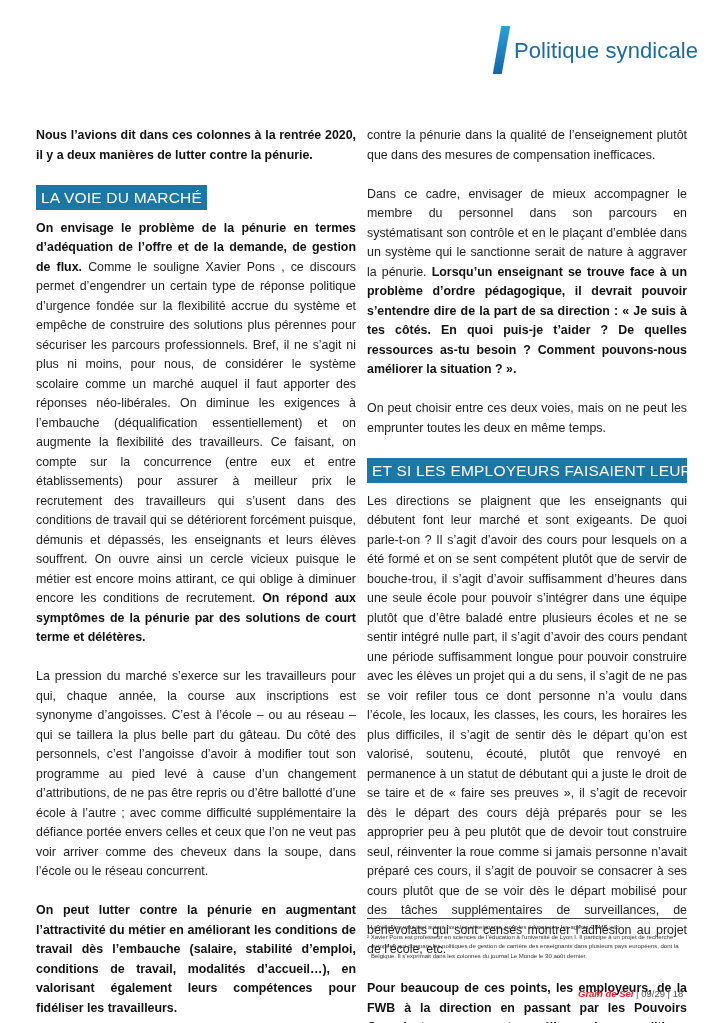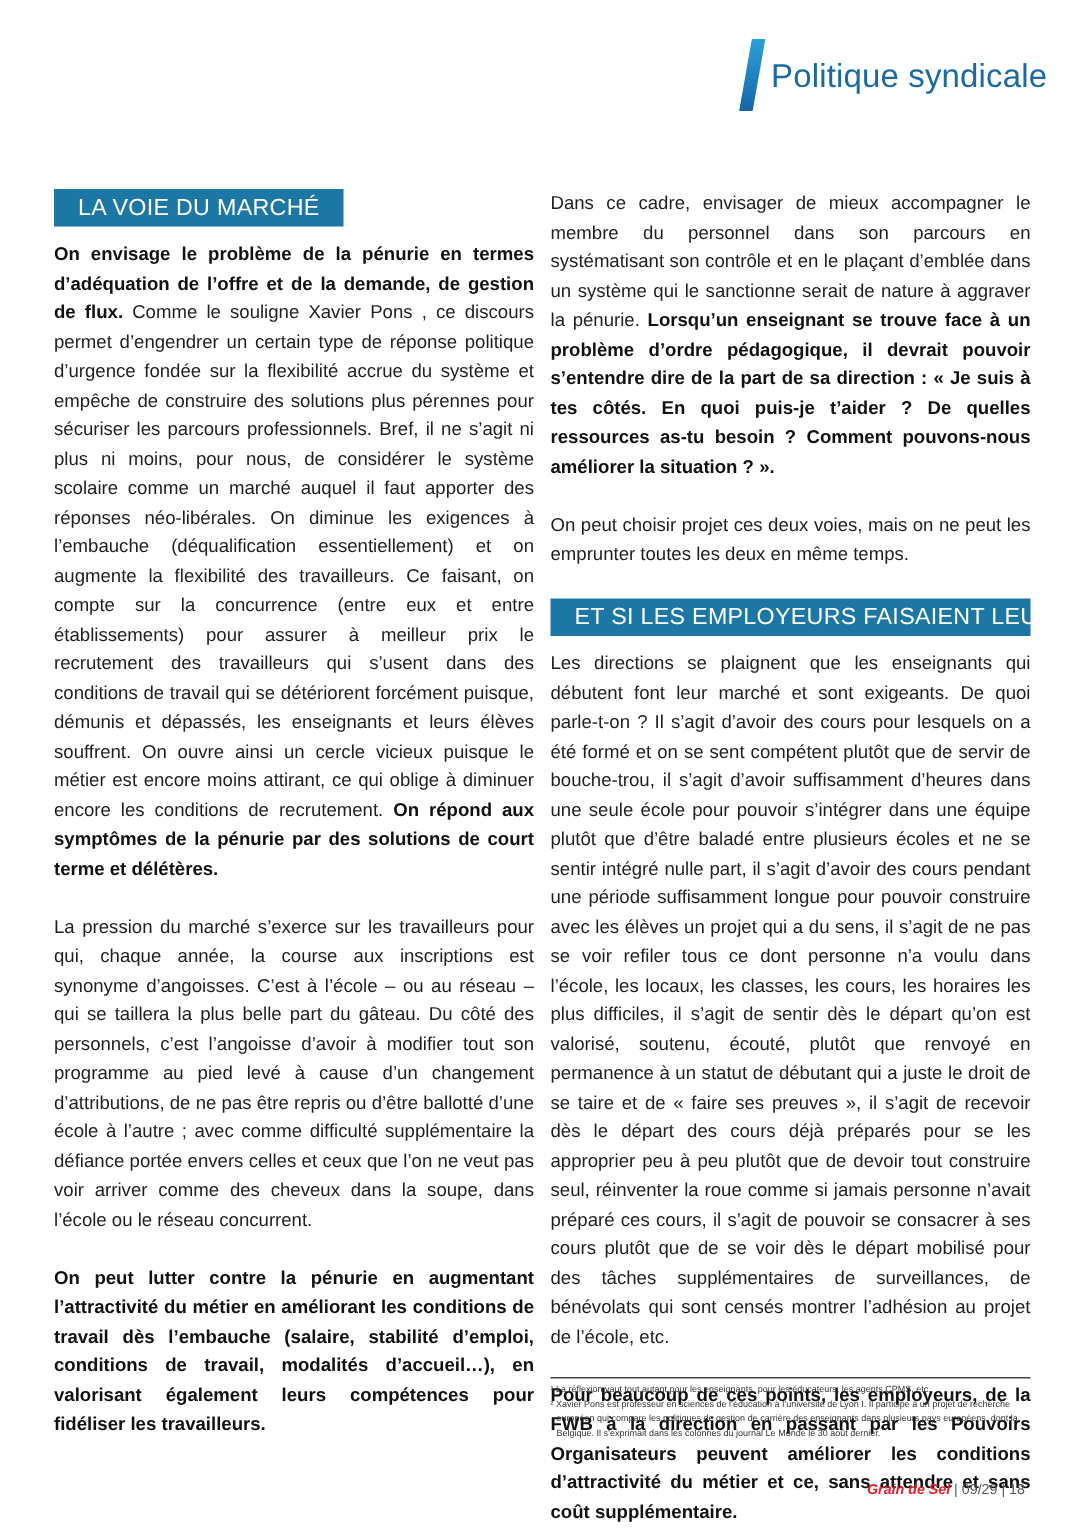--- a/index.html
+++ b/index.html
@@ -20,52 +20,54 @@
   .col { position: absolute; top: 126px; width: 320px; font-size: 12.4px; line-height: 19.5px; }
   .col.left { left: 36px; }
   .col.right { left: 367px; }
 
   p { text-align: justify; margin-bottom: 19.5px; hyphens: manual; }
   p.tight { margin-bottom: 0; }
   b { font-weight: bold; color: #111; }
 
   .section-head {
     display: inline-block; background: #1d77a5; color: #ffffff;
-    font-size: 15.5px; line-height: 25px; padding: 0 16px; margin-bottom: 9px;
+    font-size: 15.5px; line-height: 25px; padding: 0 5px; margin-bottom: 9px;
     text-transform: uppercase; letter-spacing: 0.2px; white-space: nowrap;
   }
   .section-head.wide { display: block; width: 320px; }
 
   .footnotes { position: absolute; left: 367px; top: 918px; width: 320px; border-top: 1px solid #444; padding-top: 4px; font-size: 6px; line-height: 9.5px; color: #333; }
   .footnotes div { padding-left: 4px; text-indent: -4px; }
 
   .footer { position: absolute; left: 578px; top: 988px; font-size: 9.5px; color: #555; white-space: nowrap; }
   .footer .brand { color: #e0202a; font-weight: bold; font-style: italic; text-align: center; }
 </style>
 </head>
 <body>
 
 <div class="header">
   <span class="slash"></span>
   <span class="title">Politique syndicale</span>
 </div>
 
 <div class="col left">
+  <p><b>Nous l’avions dit dans ces colonnes à la rentrée 2020, il y a deux manières de lutter contre la pénurie.</b></p>
 
   <div class="section-head">LA VOIE DU MARCHÉ</div>
   <p><b>On envisage le problème de la pénurie en termes d’adéquation de l’offre et de la demande, de gestion de flux.</b><span> Comme le souligne Xavier Pons , ce discours permet d’engendrer un certain type de réponse politique d’urgence fondée sur la flexibilité accrue du système et empêche de construire des solutions plus pérennes pour sécuriser les parcours professionnels. Bref, il ne s’agit ni plus ni moins, pour nous, de considérer le système scolaire comme un marché auquel il faut apporter des réponses néo-libérales. On diminue les exigences à l’embauche (déqualification essentiellement) et on augmente la flexibilité des travailleurs. Ce faisant, on compte sur la concurrence (entre eux et entre établissements) pour assurer à meilleur prix le recrutement des travailleurs qui s’usent dans des conditions de travail qui se détériorent forcément puisque, démunis et dépassés, les enseignants et leurs élèves souffrent. On ouvre ainsi un cercle vicieux puisque le métier est encore moins attirant, ce qui oblige à diminuer encore les conditions de recrutement. </span><b>On répond aux symptômes de la pénurie par des solutions de court terme et délétères.</b></p>
   <p>La pression du marché s’exerce sur les travailleurs pour qui, chaque année, la course aux inscriptions est synonyme d’angoisses. C’est à l’école – ou au réseau – qui se taillera la plus belle part du gâteau. Du côté des personnels, c’est l’angoisse d’avoir à modifier tout son programme au pied levé à cause d’un changement d’attributions, de ne pas être repris ou d’être ballotté d’une école à l’autre ; avec comme difficulté supplémentaire la défiance portée envers celles et ceux que l’on ne veut pas voir arriver comme des cheveux dans la soupe, dans l’école ou le réseau concurrent.</p>
 
   <p><b>On peut lutter contre la pénurie en augmentant l’attractivité du métier en améliorant les conditions de travail dès l’embauche (salaire, stabilité d’emploi, conditions de travail, modalités d’accueil…), en valorisant également leurs compétences pour fidéliser les travailleurs.</b></p>
   
 </div>
 
 <div class="col right">
+  <p>contre la pénurie dans la qualité de l’enseignement plutôt que dans des mesures de compensation inefficaces.</p>
   <p><span>Dans ce cadre, envisager de mieux accompagner le membre du personnel dans son parcours en systématisant son contrôle et en le plaçant d’emblée dans un système qui le sanctionne serait de nature à aggraver la pénurie. </span><b>Lorsqu’un enseignant se trouve face à un problème d’ordre pédagogique, il devrait pouvoir s’entendre dire de la part de sa direction : « Je suis à tes côtés. En quoi puis-je t’aider ? De quelles ressources as-tu besoin ? Comment pouvons-nous améliorer la situation ? ».</b></p>
-  <p>On peut choisir projet ces deux voies, mais on ne peut les emprunter toutes les deux en même temps.</p>
+  <p>On peut choisir entre ces deux voies, mais on ne peut les emprunter toutes les deux en même temps.</p>
 
   <div class="section-head wide">ET SI LES EMPLOYEURS FAISAIENT LEUR PART ?</div>
   <p>Les directions se plaignent que les enseignants qui débutent font leur marché et sont exigeants. De quoi parle-t-on ? Il s’agit d’avoir des cours pour lesquels on a été formé et on se sent compétent plutôt que de servir de bouche-trou, il s’agit d’avoir suffisamment d’heures dans une seule école pour pouvoir s’intégrer dans une équipe plutôt que d’être baladé entre plusieurs écoles et ne se sentir intégré nulle part, il s’agit d’avoir des cours pendant une période suffisamment longue pour pouvoir construire avec les élèves un projet qui a du sens, il s’agit de ne pas se voir refiler tous ce dont personne n’a voulu dans l’école, les locaux, les classes, les cours, les horaires les plus difficiles, il s’agit de sentir dès le départ qu’on est valorisé, soutenu, écouté, plutôt que renvoyé en permanence à un statut de débutant qui a juste le droit de se taire et de « faire ses preuves », il s’agit de recevoir dès le départ des cours déjà préparés pour se les approprier peu à peu plutôt que de devoir tout construire seul, réinventer la roue comme si jamais personne n’avait préparé ces cours, il s’agit de pouvoir se consacrer à ses cours plutôt que de se voir dès le départ mobilisé pour des tâches supplémentaires de surveillances, de bénévolats qui sont censés montrer l’adhésion au projet de l’école, etc.</p>
   <p class="tight"><b>Pour beaucoup de ces points, les employeurs, de la FWB à la direction en passant par les Pouvoirs Organisateurs peuvent améliorer les conditions d’attractivité du métier et ce, sans attendre et sans coût supplémentaire.</b></p>
 </div>
 
 <div class="footnotes">
   <div>¹ La réflexion vaut tout autant pour les enseignants, pour les éducateurs, les agents CPMS, etc.</div>
   <div>² Xavier Pons est professeur en sciences de l’éducation à l’université de Lyon I. Il participe à un projet de recherche européen qui compare les politiques de gestion de carrière des enseignants dans plusieurs pays européens, dont la Belgique. Il s’exprimait dans les colonnes du journal Le Monde le 30 août dernier.</div>
 </div>

